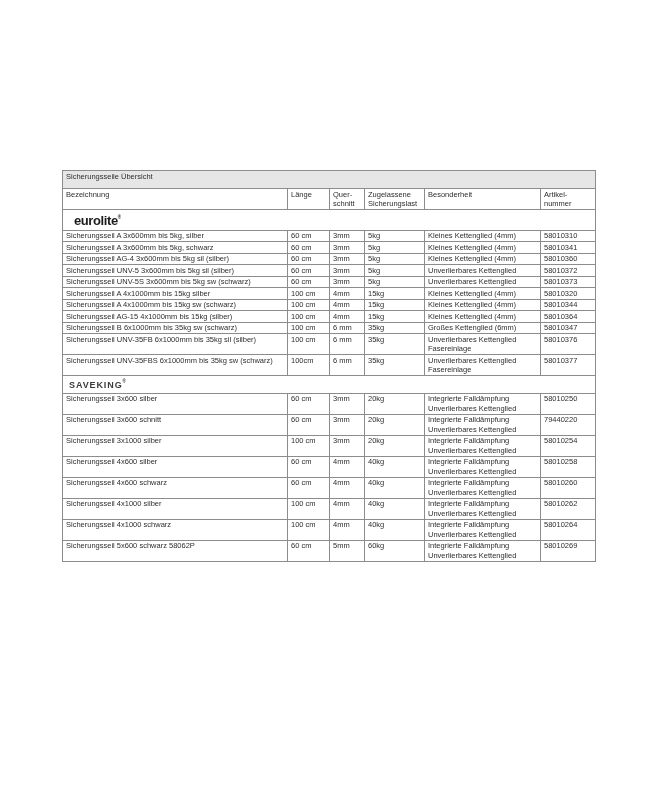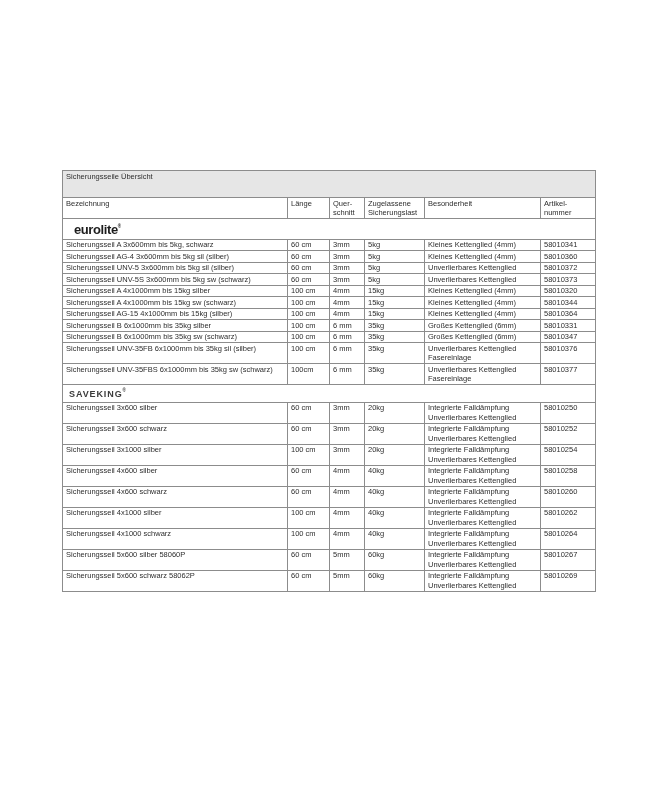--- a/index.html
+++ b/index.html
@@ -25,21 +25,21 @@
   .doc-table td,.doc-table th{
     border:1px solid var(--border);
     padding:0.5px 3px;
     vertical-align:top;text-align:left;
     font-weight:normal;
     white-space:pre-line;
     overflow:hidden;
   }
   .title-row td{
     background:var(--title-bg);
-    height:27px;
+    height:18px;
     white-space:nowrap;
   }
   .header-row th{height:20px;margin-left:20px;}
   .brand-row td{padding:2px 3px 2px 6px;}
   .logo{display:inline-block;white-space:nowrap;}
   .logo-eurolite{
     font-size:13px;font-weight:bold;letter-spacing:-0.4px;
     color:#1c1c1c;padding-left:5px;line-height:13px;
   }
   .logo-saveking{
@@ -79,20 +79,28 @@
           <th>Besonderheit</th>
           <th>Artikel-
 nummer</th>
         </tr>
     </thead>
     <tbody id="table-body">
         <tr class="brand-row">
           <td colspan="6"><span class="logo logo-eurolite">eurolite<sup class="reg">®</sup></span></td>
         </tr>
         <tr class="data-row">
+          <td>Sicherungsseil A 3x600mm bis 5kg, silber</td>
+          <td>60 cm</td>
+          <td>3mm</td>
+          <td>5kg</td>
+          <td>Kleines Kettenglied (4mm)</td>
+          <td>58010310</td>
+        </tr>
+        <tr class="data-row">
           <td>Sicherungsseil A 3x600mm bis 5kg, schwarz</td>
           <td>60 cm</td>
           <td>3mm</td>
           <td>5kg</td>
           <td>Kleines Kettenglied (4mm)</td>
           <td>58010341</td>
         </tr>
         <tr class="data-row">
           <td>Sicherungsseil AG-4 3x600mm bis 5kg sil (silber)</td>
           <td>60 cm</td>
@@ -133,28 +141,20 @@
           <td>Kleines Kettenglied (4mm)</td>
           <td>58010344</td>
         </tr>
         <tr class="data-row">
           <td>Sicherungsseil AG-15 4x1000mm bis 15kg (silber)</td>
           <td>100 cm</td>
           <td>4mm</td>
           <td>15kg</td>
           <td>Kleines Kettenglied (4mm)</td>
           <td>58010364</td>
-        </tr>
-        <tr class="data-row">
-          <td>Sicherungsseil B 6x1000mm bis 35kg silber</td>
-          <td>100 cm</td>
-          <td>6 mm</td>
-          <td>35kg</td>
-          <td>Großes Kettenglied (6mm)</td>
-          <td>58010331</td>
         </tr>
         <tr class="data-row">
           <td>Sicherungsseil B 6x1000mm bis 35kg sw (schwarz)</td>
           <td>100 cm</td>
           <td>6 mm</td>
           <td>35kg</td>
           <td>Großes Kettenglied (6mm)</td>
           <td>58010347</td>
         </tr>
         <tr class="data-row">
@@ -181,27 +181,27 @@
         <tr class="data-row">
           <td>Sicherungsseil 3x600 silber</td>
           <td>60 cm</td>
           <td>3mm</td>
           <td>20kg</td>
           <td>Integrierte Falldämpfung
 Unverlierbares Kettenglied</td>
           <td>58010250</td>
         </tr>
         <tr class="data-row">
-          <td>Sicherungsseil 3x600 schwarz</td>
+          <td>Sicherungsseil 3x600 schnitt</td>
           <td>60 cm</td>
           <td>3mm</td>
           <td>20kg</td>
           <td>Integrierte Falldämpfung
 Unverlierbares Kettenglied</td>
-          <td>58010252</td>
+          <td>79440220</td>
         </tr>
         <tr class="data-row">
           <td>Sicherungsseil 3x1000 silber</td>
           <td>100 cm</td>
           <td>3mm</td>
           <td>20kg</td>
           <td>Integrierte Falldämpfung
 Unverlierbares Kettenglied</td>
           <td>58010254</td>
         </tr>
@@ -233,29 +233,20 @@
           <td>58010262</td>
         </tr>
         <tr class="data-row">
           <td>Sicherungsseil 4x1000 schwarz</td>
           <td>100 cm</td>
           <td>4mm</td>
           <td>40kg</td>
           <td>Integrierte Falldämpfung
 Unverlierbares Kettenglied</td>
           <td>58010264</td>
-        </tr>
-        <tr class="data-row">
-          <td>Sicherungsseil 5x600 silber 58060P</td>
-          <td>60 cm</td>
-          <td>5mm</td>
-          <td>60kg</td>
-          <td>Integrierte Falldämpfung
-Unverlierbares Kettenglied</td>
-          <td>58010267</td>
         </tr>
         <tr class="data-row">
           <td>Sicherungsseil 5x600 schwarz 58062P</td>
           <td>60 cm</td>
           <td>5mm</td>
           <td>60kg</td>
           <td>Integrierte Falldämpfung
 Unverlierbares Kettenglied</td>
           <td>58010269</td>
         </tr>

